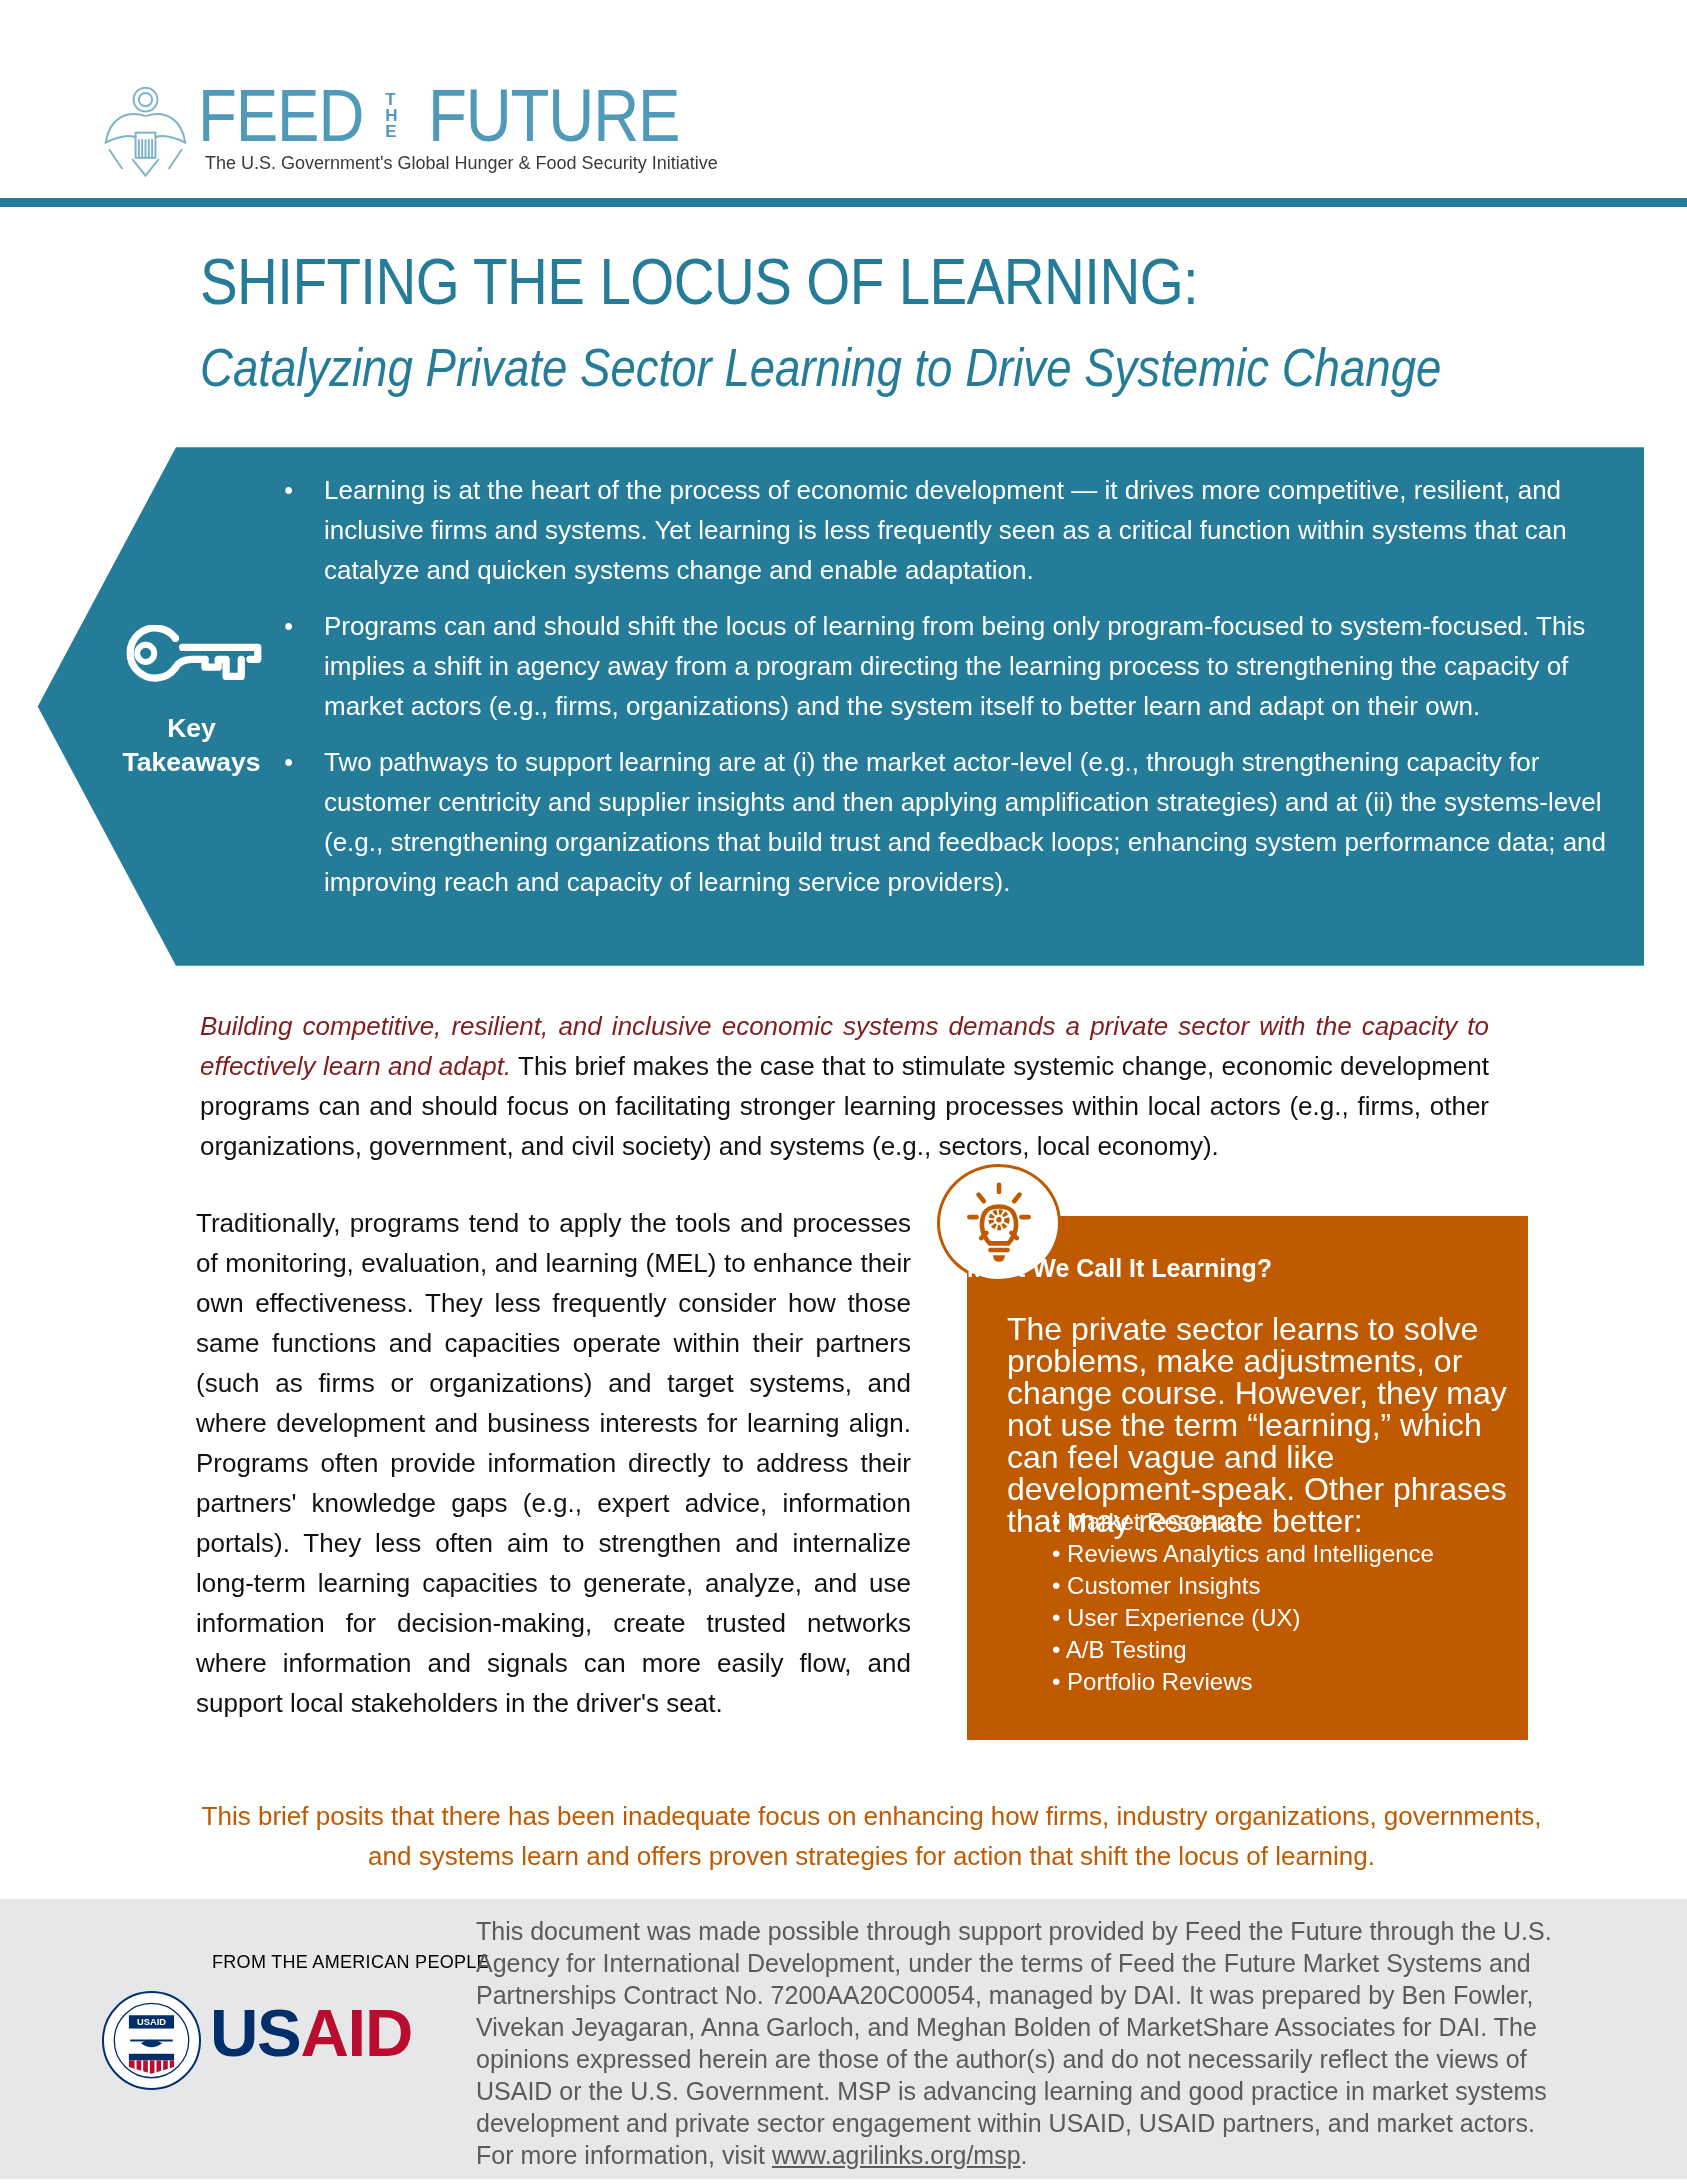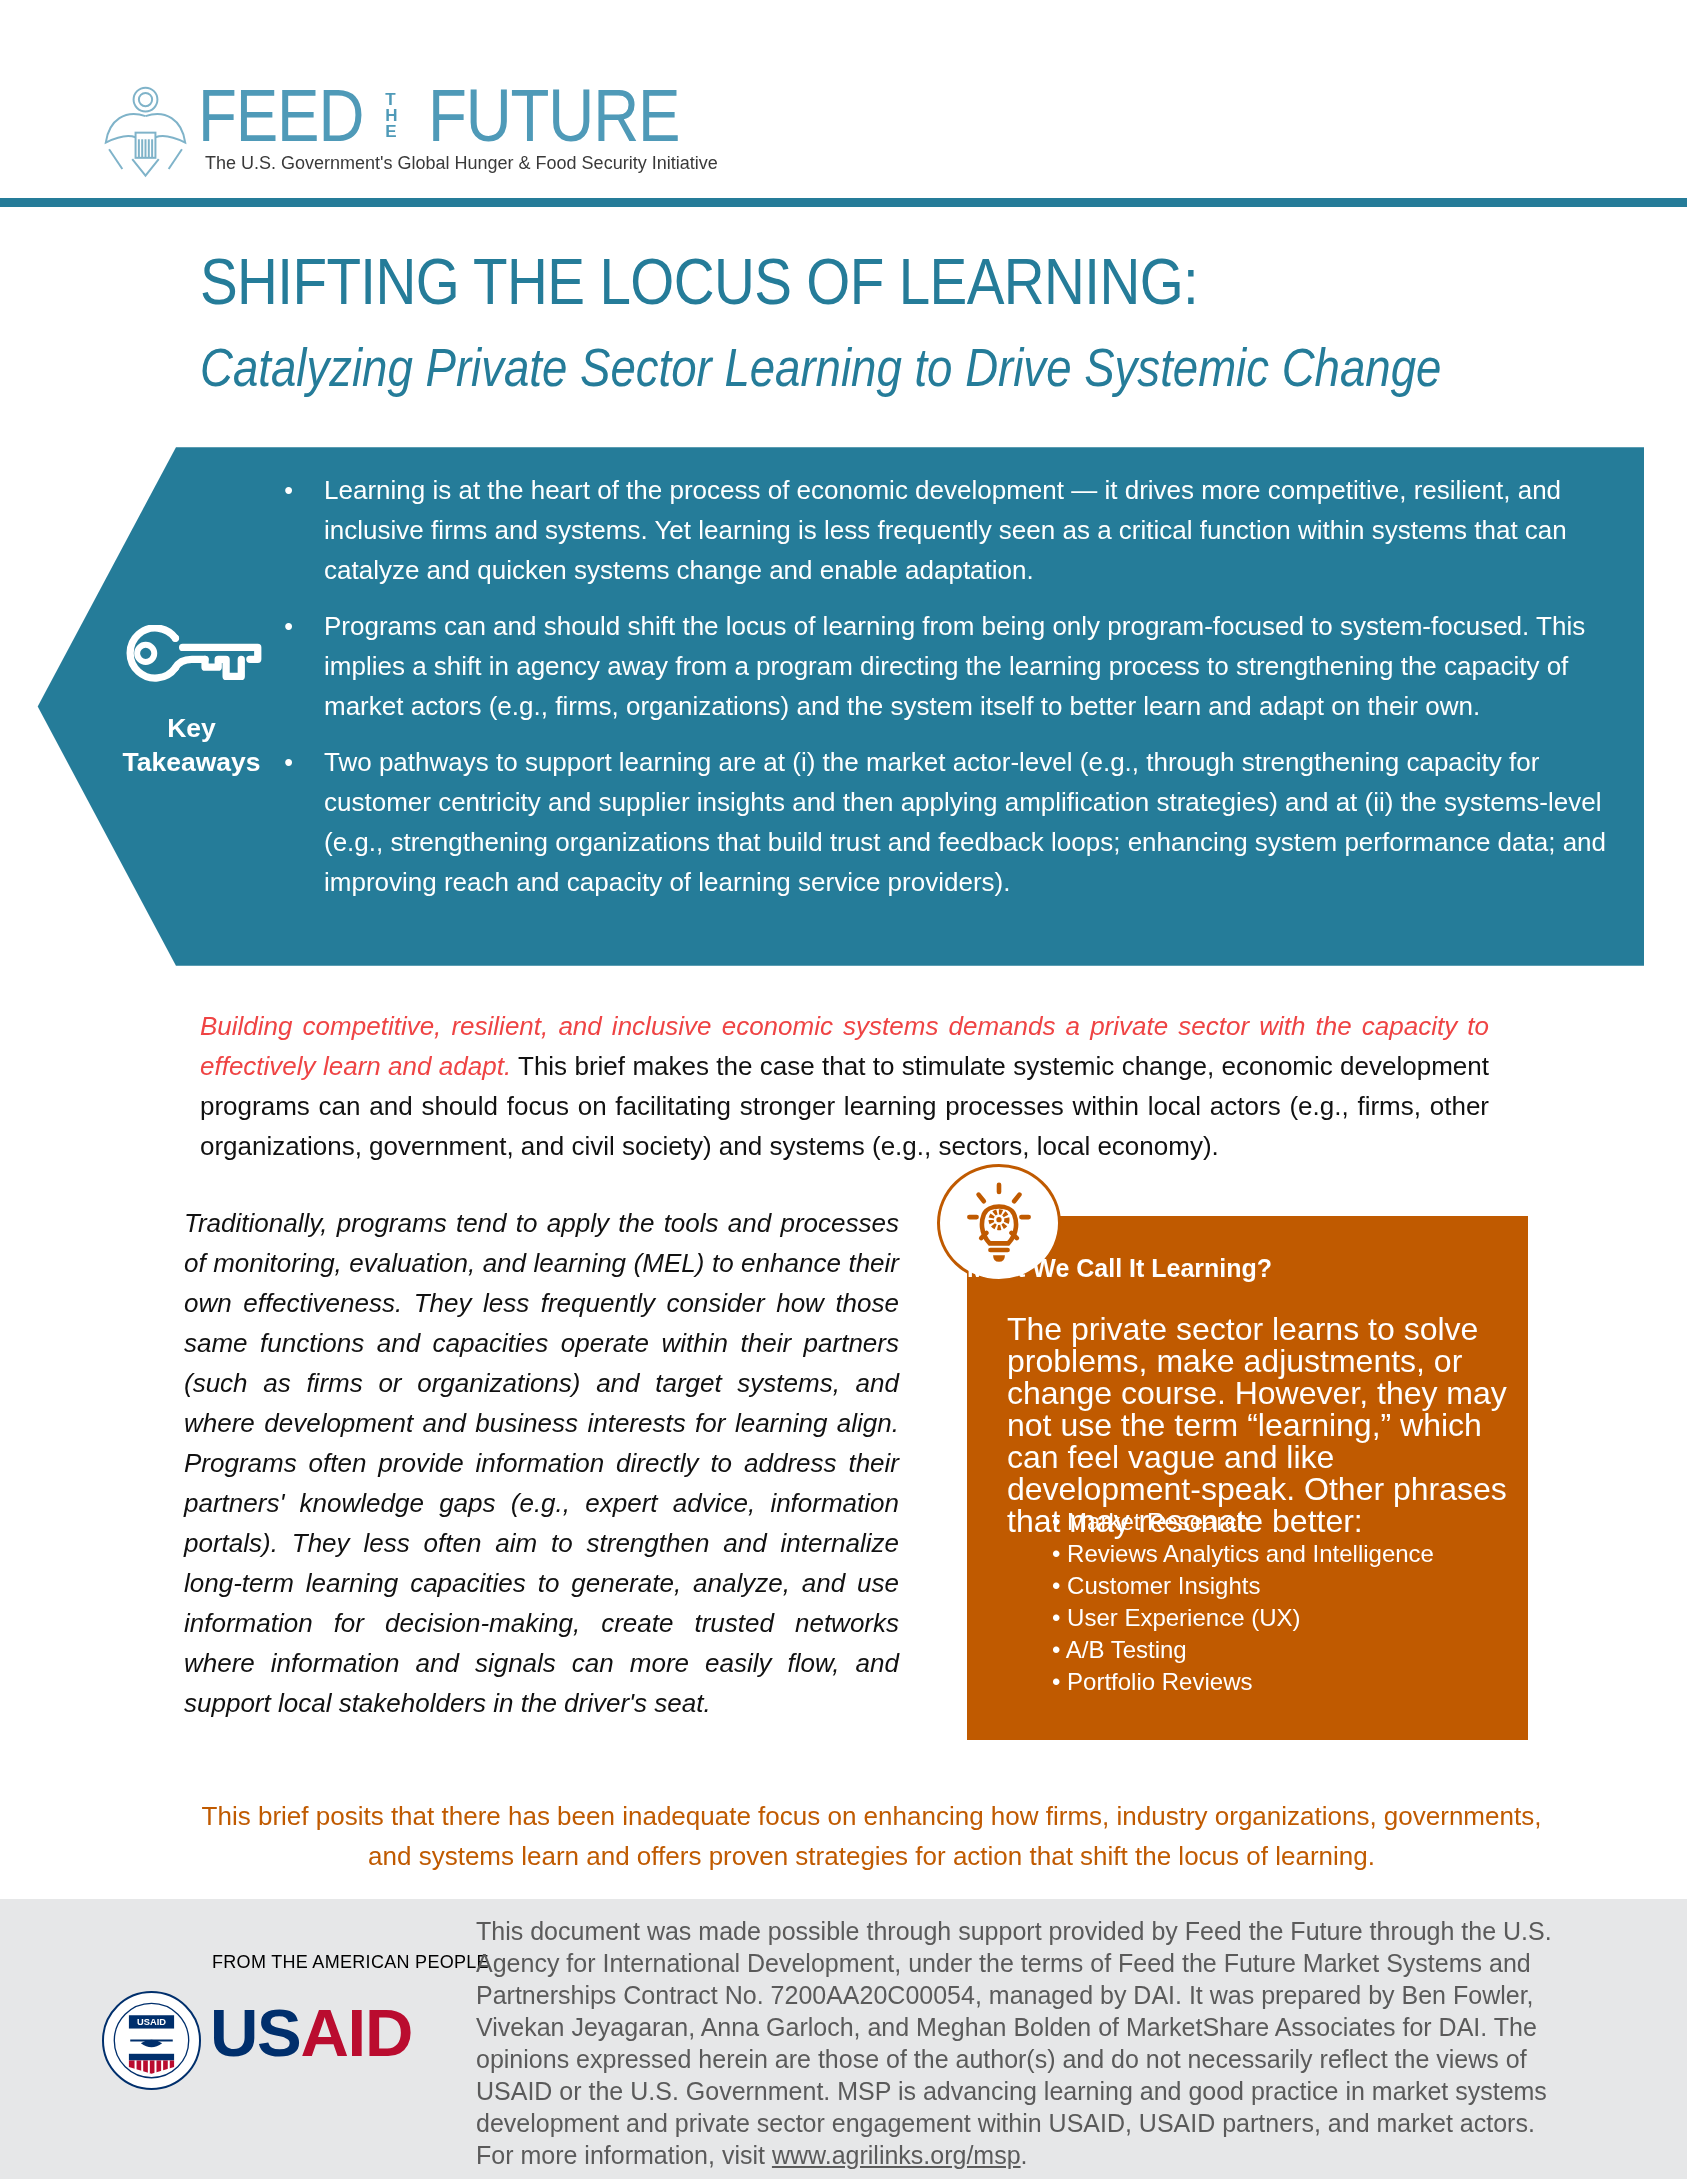--- a/index.html
+++ b/index.html
@@ -26,22 +26,22 @@
   .kt-icon { left:119px; top:625px; width:147px; height:58px; }
   .kt-label { left:99px; top:711px; width:185px; text-align:center; color:#fff; font-weight:bold; font-size:26.5px; line-height:34px; }
   .kt-list { left:283px; top:470px; width:1330px; margin:0; padding:0; list-style:none; color:#fff;
              font-size:26px; line-height:40px; }
   .kt-list li { position:relative; padding-left:41px; margin-bottom:16px; }
   .kt-list li::before { content:"•"; position:absolute; left:1.3px; top:0; font-size:25px; }
 
   
   .para { color:#111; font-size:26px; line-height:40px; text-align:justify; }
   .intro { left:200px; top:1006px; width:1289px; }
-  .intro .lead { color:#ef4444; font-style:italic;margin-top:29px; }
-  .left-col { left:184px; top:1203px; width:715px;font-style:italic; }
+  .intro .lead { color:#7f1d1d; font-style:italic;margin-top:29px; }
+  .left-col { left:196px; top:1203px; width:715px; }
   .conclusion { left:200px; top:1796px; width:1343px; color:#c05a00; font-size:26px; line-height:40px;text-align:center; }
 
   
   .side-box { left:967px; top:1216px; width:561px; height:524px; background:#c05a00; color:#fff; }
   .side-circle { left:937px; top:1164px; width:118px; height:112px; border:3.3px solid #c05a00; border-radius:50%; background:#fff; }
   .side-title { left:967px; top:1254px; width:561px; text-align:left; color:#fff; font-weight:bold; font-size:25px; }
   .side-body { left:1007px; top:1313px; width:503px; color:#fff; font-size:32px; line-height:32px; }
   .side-list { left:1052px; top:1506px; margin:0; padding:0; list-style:none; color:#fff; font-size:24px; line-height:32px; }
   .side-list li::before { content:"• "; }
 

